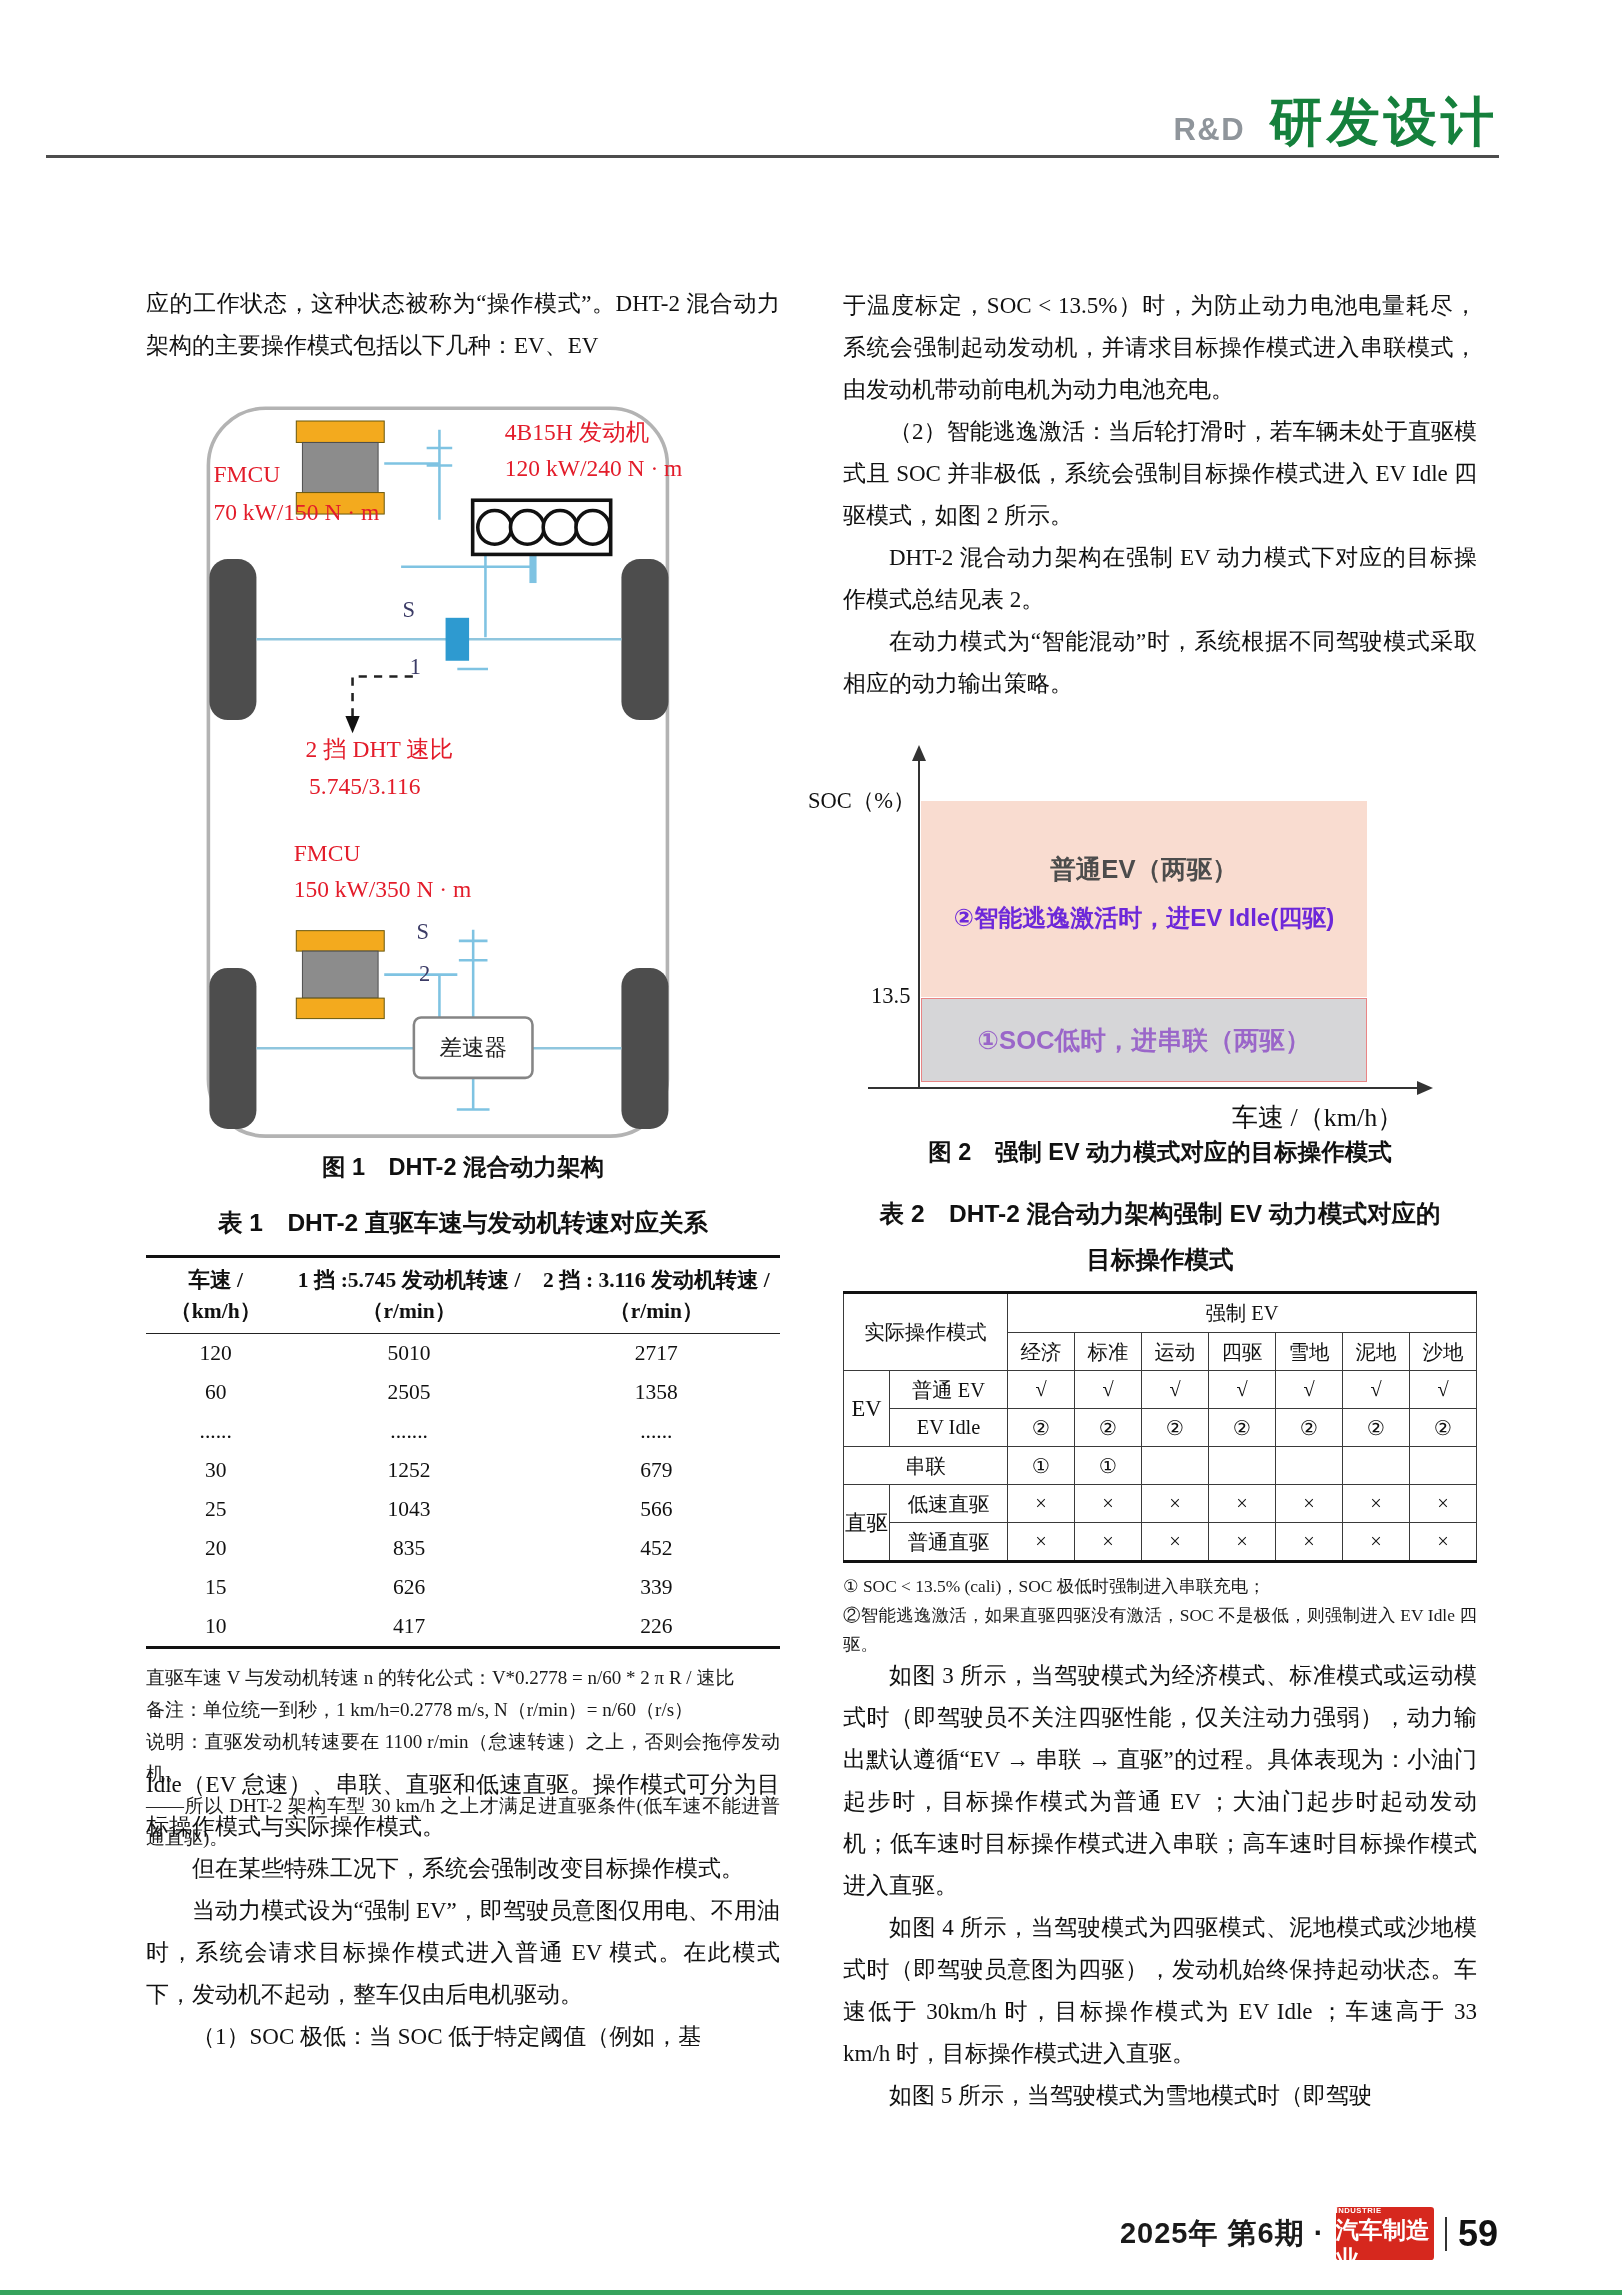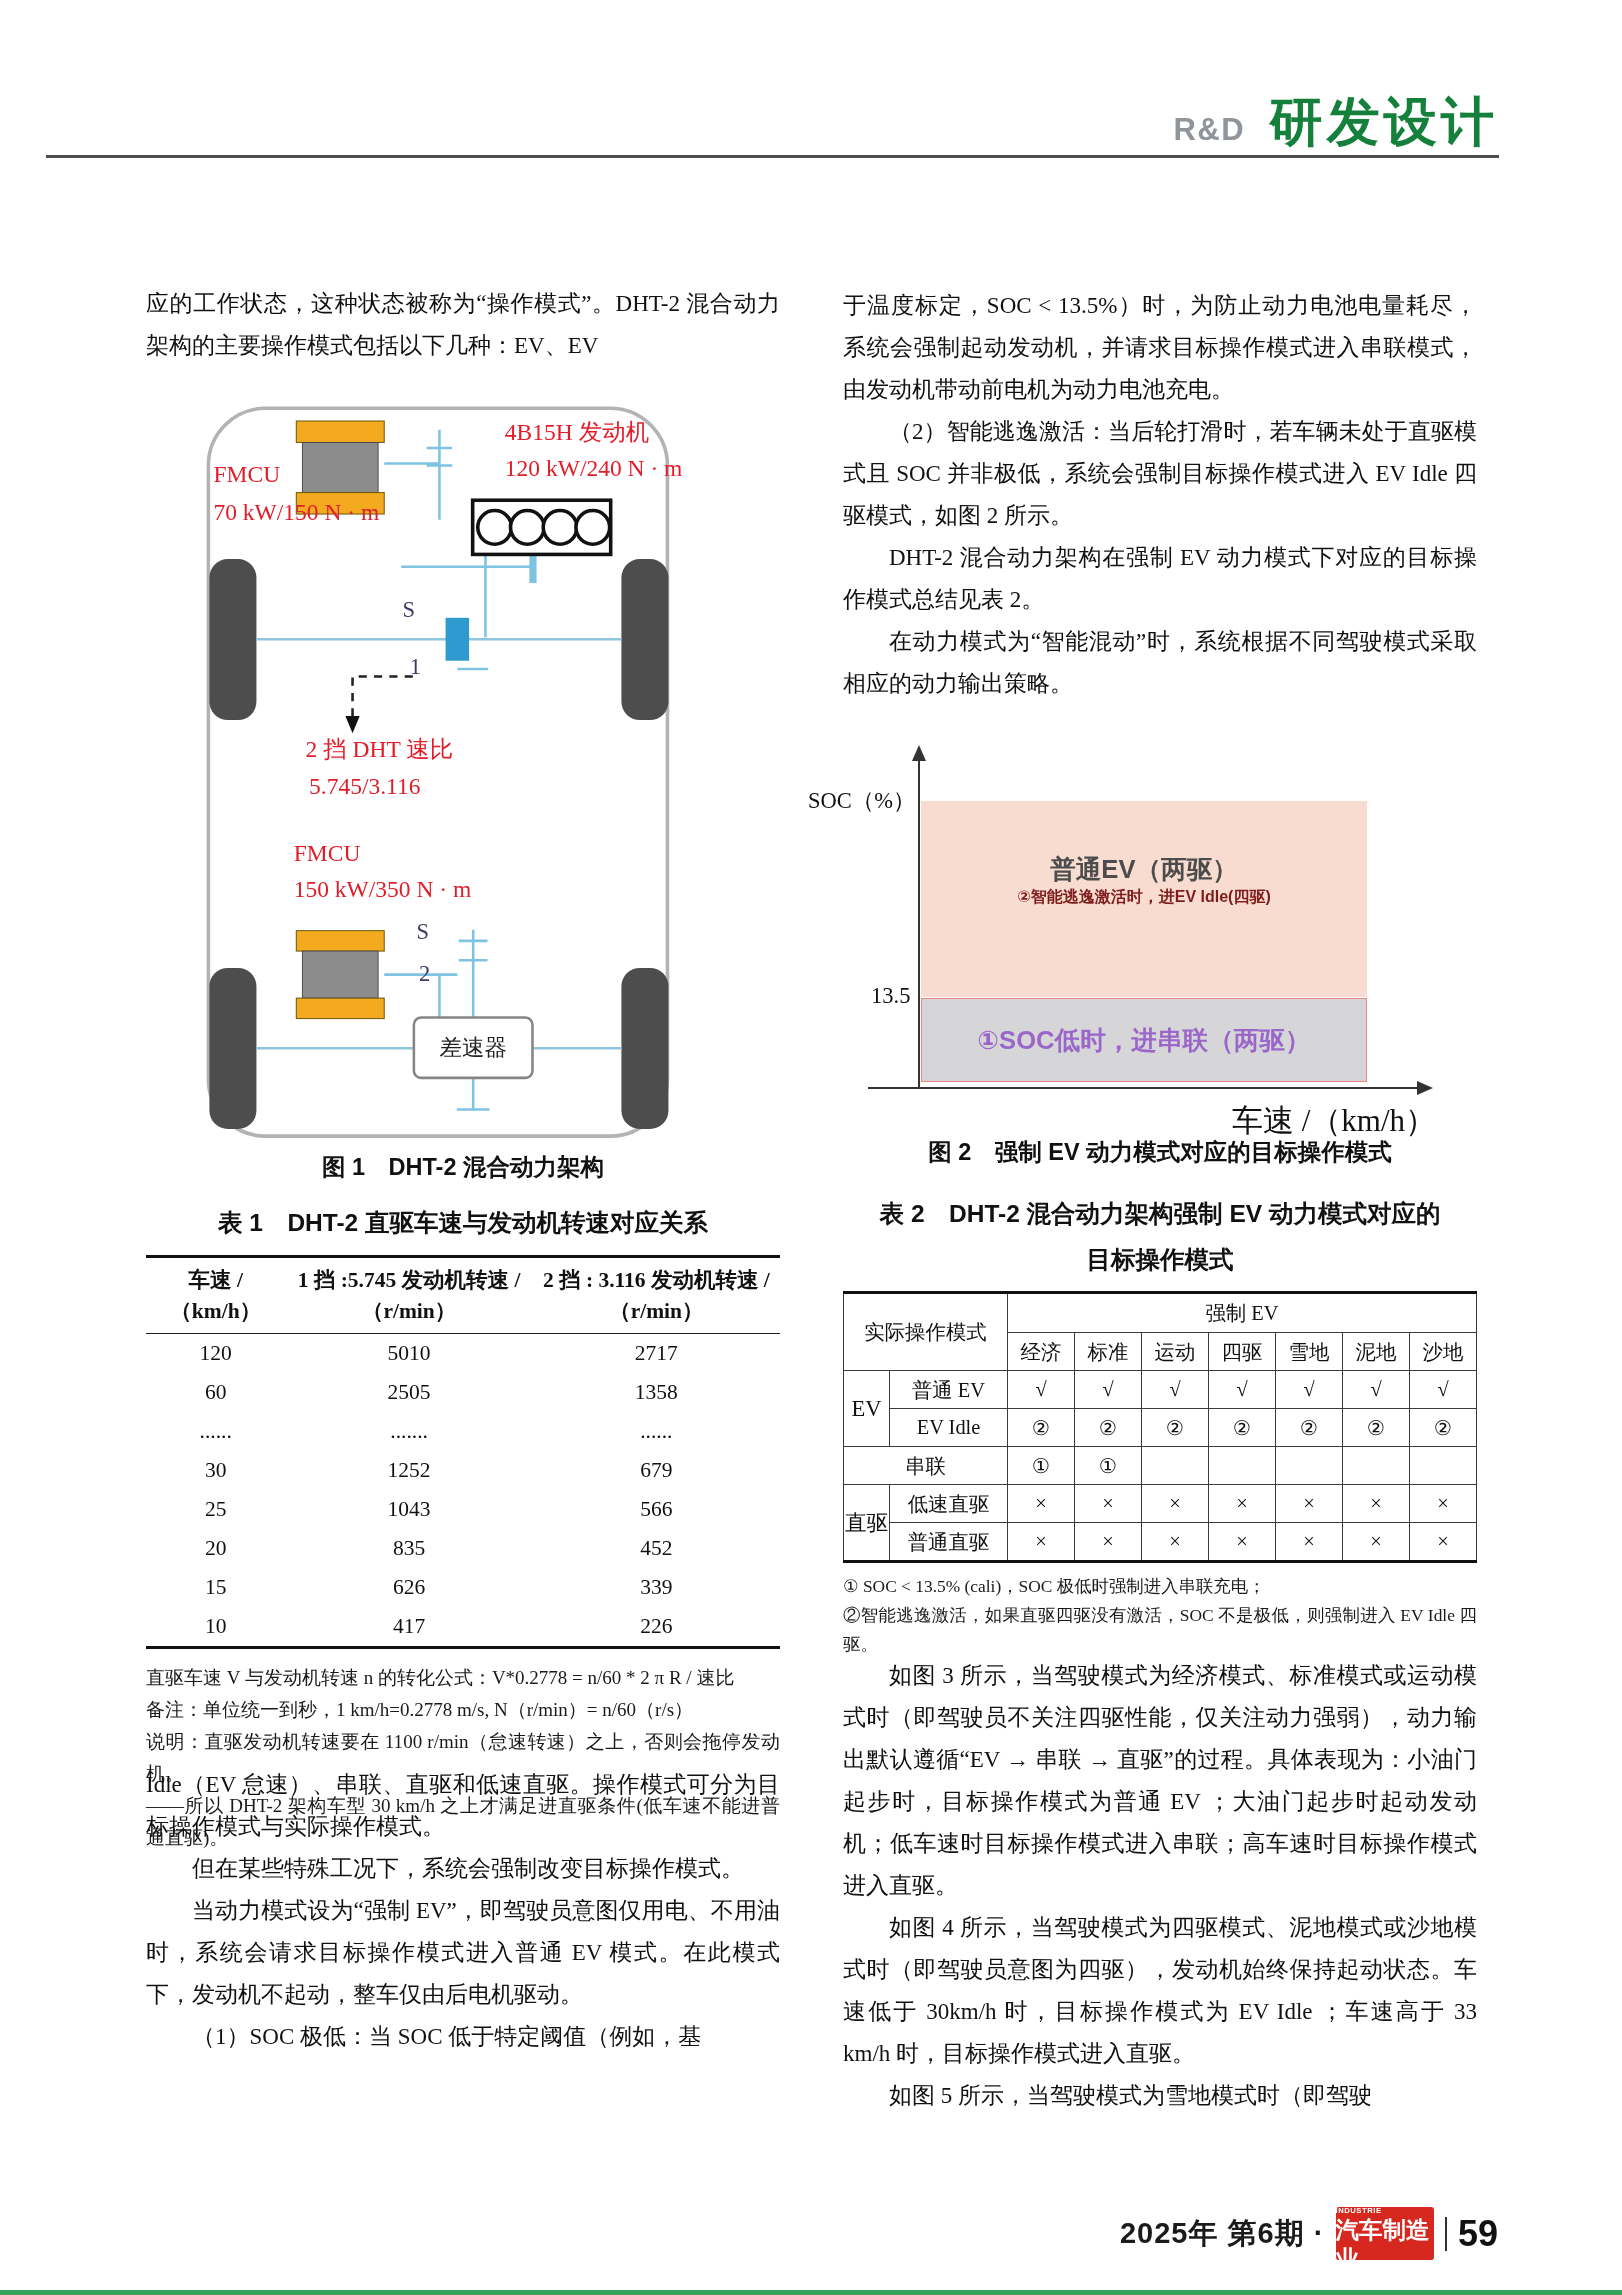--- a/index.html
+++ b/index.html
@@ -50,26 +50,26 @@
   .f2-yarrow{position:absolute;left:104px;top:1px;width:0;height:0;
              border-left:7.2px solid transparent;border-right:7.2px solid transparent;border-bottom:16.4px solid #333;}
   .f2-xaxis{position:absolute;left:60px;top:343px;width:551px;height:2px;background:#333;}
   .f2-xarrow{position:absolute;left:609px;top:337px;width:0;height:0;
              border-top:7.2px solid transparent;border-bottom:7.2px solid transparent;border-left:16.4px solid #333;}
   .f2-pink{position:absolute;left:113px;top:57px;width:446px;height:196px;background:#f9dcd0;}
   .f2-gray{position:absolute;left:113px;top:254px;width:446px;height:84px;background:#d6d6d8;
            border:1.5px solid #e98585;box-sizing:border-box;display:flex;align-items:center;justify-content:center;}
   .f2-t1{margin-top:51px;text-align:center;font-family:"Liberation Sans","DejaVu Sans",sans-serif;
          font-weight:bold;font-size:25.6px;color:#4c4c4c;}
-  .f2-t2{margin-top:0;text-align:center;font-family:"Liberation Sans","DejaVu Sans",sans-serif;
-         font-weight:bold;font-size:16px;color:#7f1d1d;}
+  .f2-t2{margin-top:15px;text-align:center;font-family:"Liberation Sans","DejaVu Sans",sans-serif;
+         font-weight:bold;font-size:24px;color:#6d28d9;}
   .f2-t3{text-align:center;font-family:"Liberation Sans","DejaVu Sans",sans-serif;
          font-weight:bold;font-size:25.6px;color:#9a66c9;}
   .f2-thresh{position:absolute;left:20.4px;top:239px;width:82px;text-align:right;font-size:22.5px;}
-  .f2-xlabel{position:absolute;left:424px;top:356px;font-size:31px;}
+  .f2-xlabel{position:absolute;left:424px;top:356px;font-size:26px;}
   
   .t1-wrap{position:absolute;left:146px;top:1206px;width:634px;}
   .t1-wrap .tbl-title{font-size:24.5px;margin-bottom:16px;}
   table.t1{width:100%;border-collapse:collapse;border-top:3.6px solid #111;border-bottom:3.6px solid #111;
            font-size:21.5px;}
   table.t1 th{font-weight:bold;padding:7.2px 0 6.1px 0;border-bottom:1.5px solid #222;}
   table.t1 th div{line-height:31px;text-align:center;}
   table.t1 td{text-align:center;height:37px;}
   
   .t1-notes{margin-top:12.3px;}

